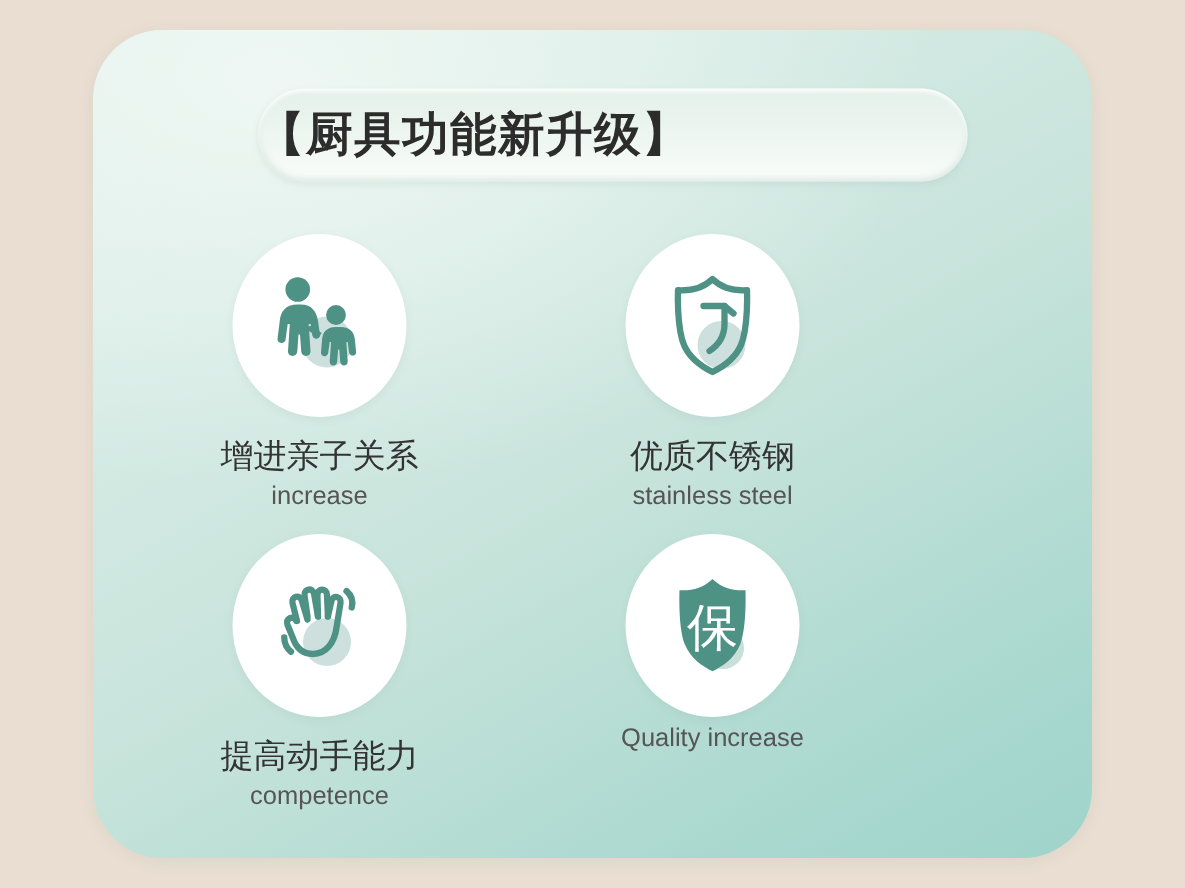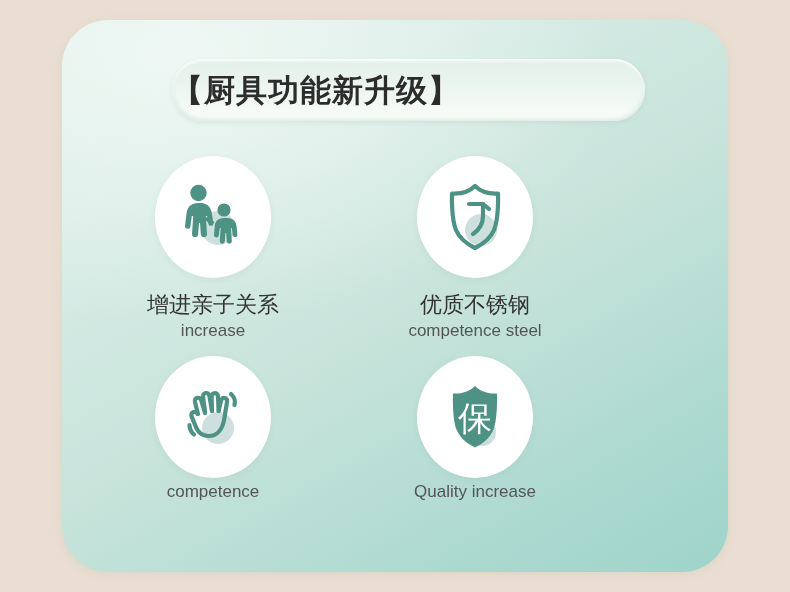--- a/index.html
+++ b/index.html
@@ -135,37 +135,38 @@
         <svg width="78" height="78" viewBox="0 0 78 78">
           <circle cx="45" cy="52" r="16" fill="#4e9185" opacity="0.28"></circle>
           <g fill="none" stroke="#4e9185" stroke-width="4.2" stroke-linecap="round" stroke-linejoin="round">
             <path d="M39 8 C45 14 53 16 62 15.5 C62 15.5 63 40 58 52 C54 61.5 46 66.5 39 70 C32 66.5 24 61.5 20 52 C15 40 16 15.5 16 15.5 C25 16 33 14 39 8 Z"></path>
             <path d="M33 26 L47 26 L47 38 C47 46 43 52 37 56"></path>
             <path d="M47 26 L53 31"></path>
           </g>
         </svg>
       </div>
       <div class="feature-label-cn">优质不锈钢</div>
-      <div class="feature-label-en">competence steel</div>
+      <div class="feature-label-en">stainless steel</div>
     </div>
 
     <div class="feature-cell">
       <div class="icon-disc">
         <svg width="78" height="78" viewBox="0 0 78 78">
           <circle cx="44" cy="50" r="16" fill="#4e9185" opacity="0.28"></circle>
           <g fill="none" stroke="#4e9185" stroke-width="4.2" stroke-linecap="round" stroke-linejoin="round">
             <path d="M24 36 L21 24 C20 19.5 26 18 27.2 22.4 L31 35"></path>
             <path d="M31 33 L29 19 C28.4 14.4 34.6 13.4 35.4 18 L38 33"></path>
             <path d="M38 33 L37.6 18.6 C37.6 14 43.8 14 44 18.4 L44.6 33"></path>
             <path d="M44.6 33 L47 22.6 C48 18.2 53.8 19.6 53 24 L50.4 40 C49 50.4 43.6 58 34.6 58 C27 58 23 52.6 21.2 47.2 L17.6 38.4 C16 34.4 21.6 31.8 23.4 35.8"></path>
             <path d="M57 16 C60.5 19 61.5 23 60.5 27"></path>
             <path d="M20 56.5 C17 54 15.5 50.5 15.5 47"></path>
           </g>
         </svg>
       </div>
+      <div class="feature-label-cn">提高动手能力</div>
       <div class="feature-label-en">competence</div>
     </div>
 
 
     <div class="feature-cell">
       <div class="icon-disc">
         <svg width="78" height="78" viewBox="0 0 78 78">
           <circle cx="46" cy="54" r="14" fill="#4e9185" opacity="0.30"></circle>
           <path d="M39 8 C45 14 53 16 61 15.5 C61 15.5 62 40 57.5 51.5 C53.5 61 46 66 39 69.5 C32 66 24.5 61 20.5 51.5 C16 40 17 15.5 17 15.5 C25 16 33 14 39 8 Z" fill="#4e9185"></path>
           <text x="39" y="52" text-anchor="middle" font-size="34" font-family="DejaVu Sans, Liberation Sans, sans-serif" fill="#ffffff">保</text>

